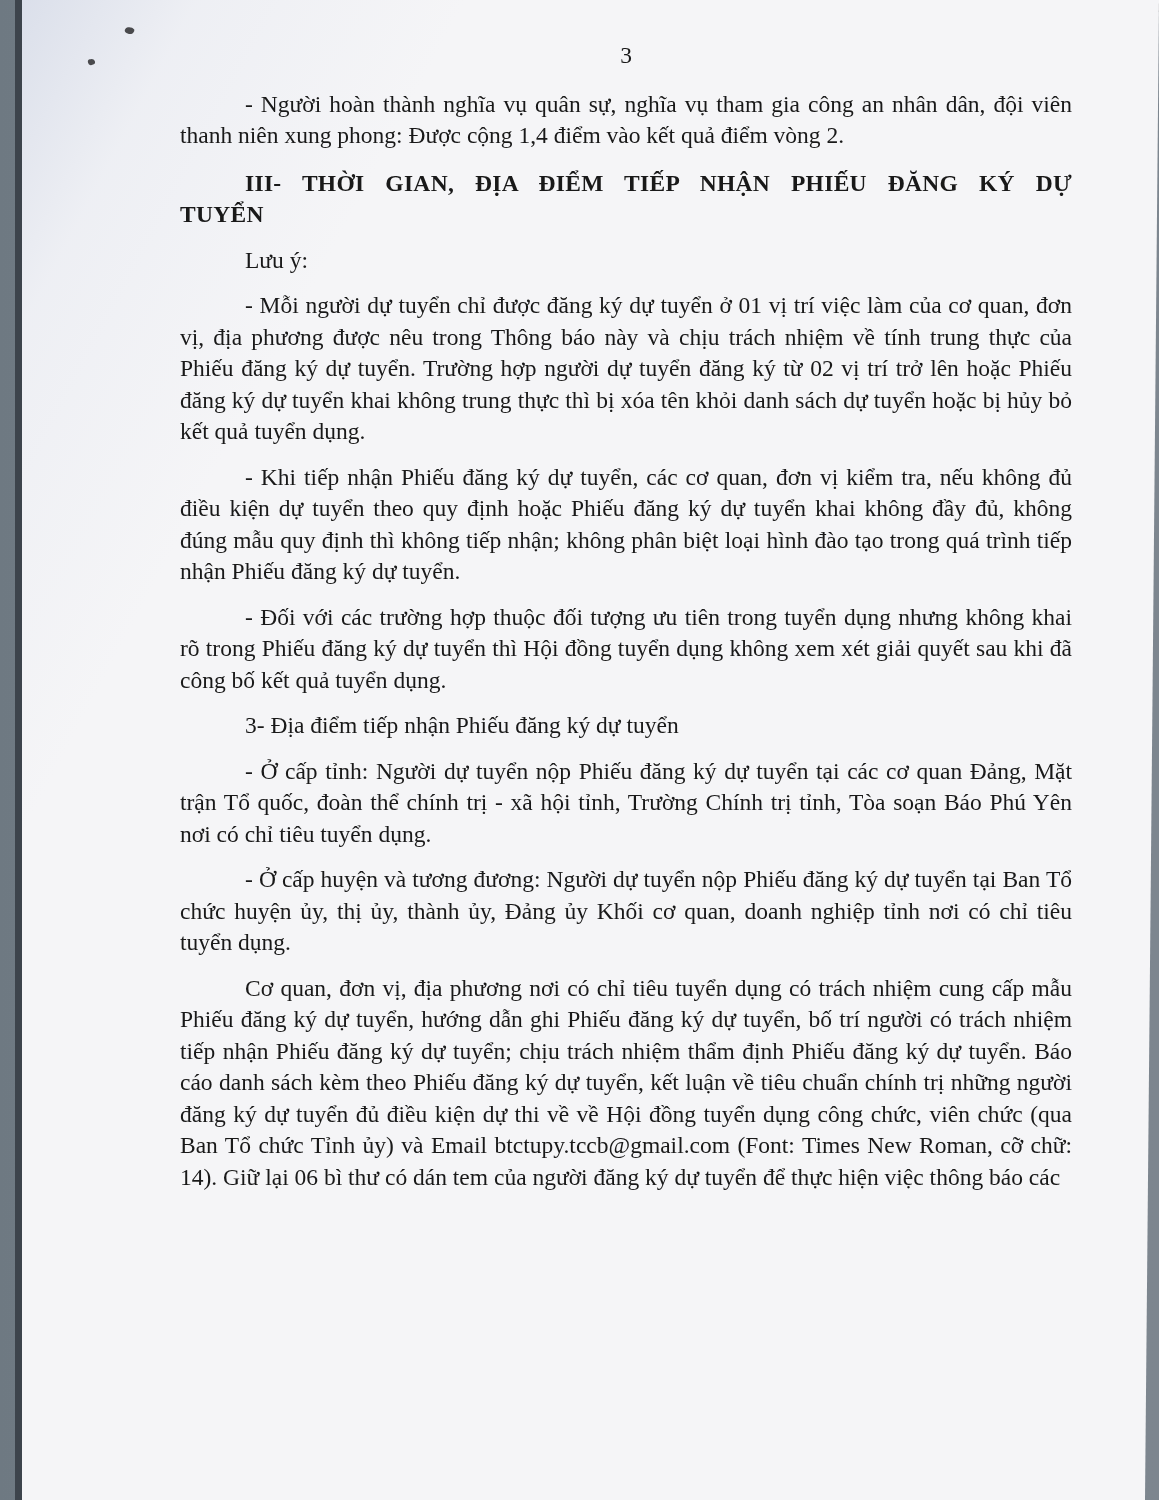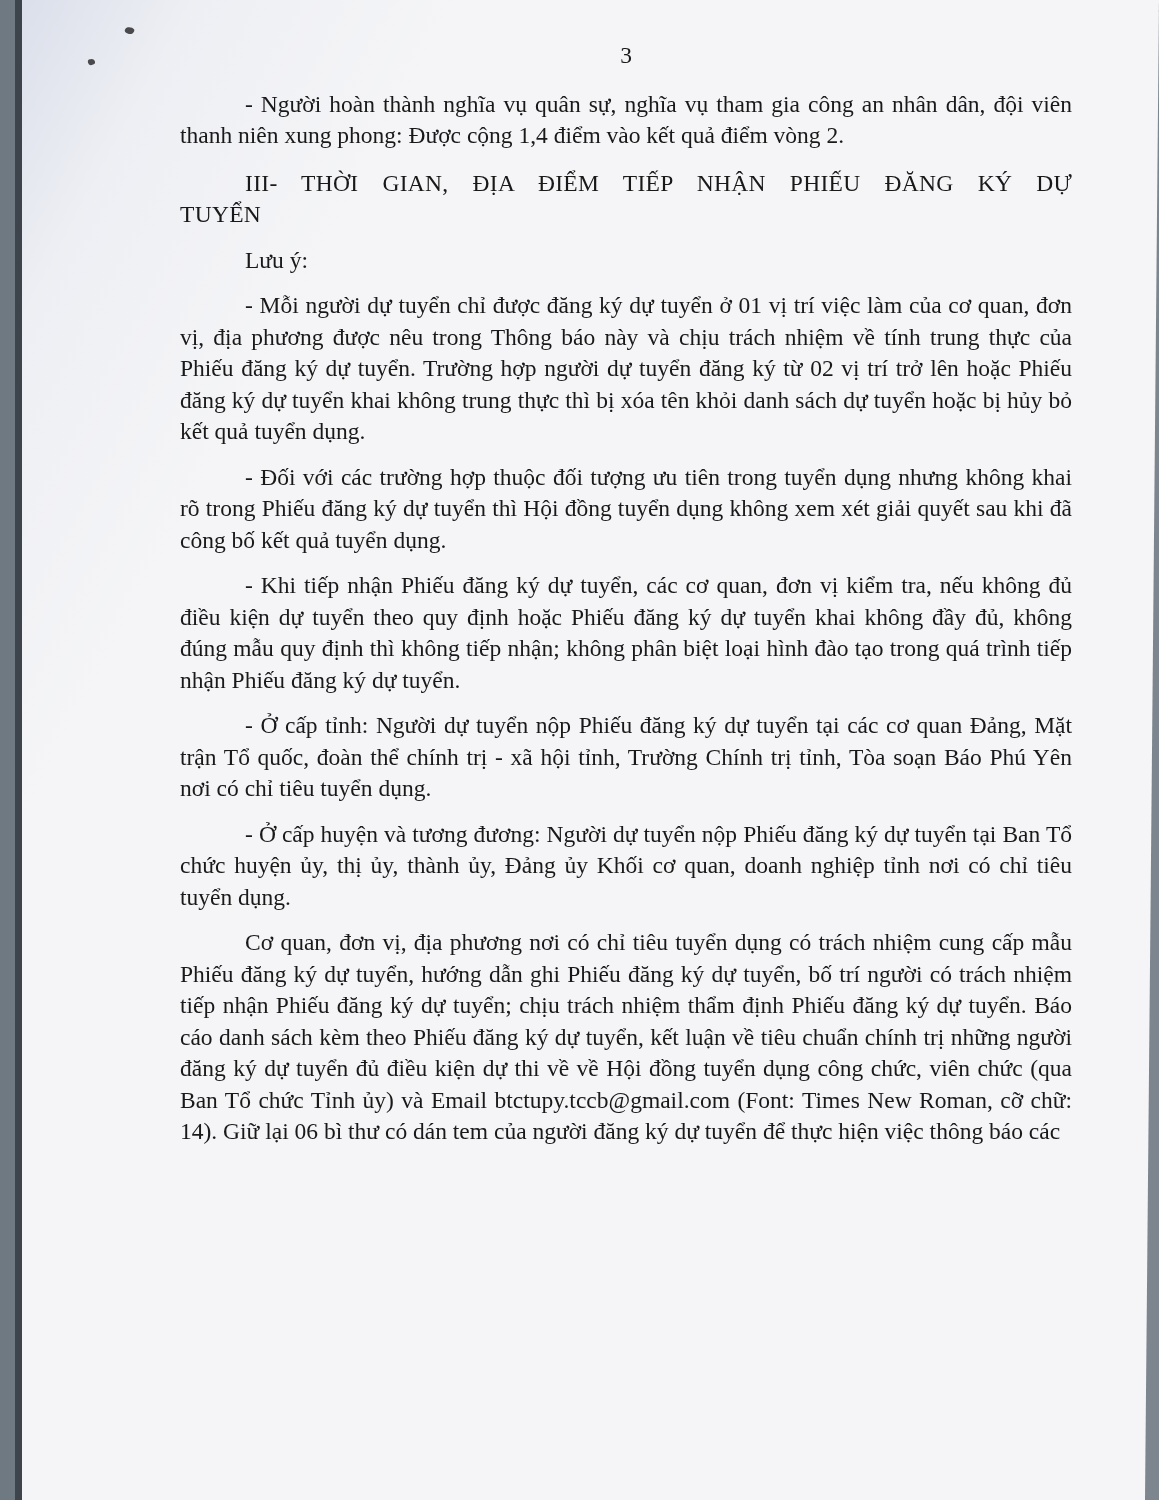--- a/index.html
+++ b/index.html
@@ -25,42 +25,43 @@
   .speck { position:absolute; background:#2e2e30; opacity:.85; }
   .speck.s1 { left:103px; top:27px; width:9px; height:7px; border-radius:70% 30% 60% 40%; transform:rotate(24deg); }
   .speck.s2 { left:66px; top:59px; width:7px; height:6px; border-radius:40% 60% 50% 50%; transform:rotate(-12deg); }
   
   .content {
     position:absolute; left:158px; top:40px; width:892px;
     color:var(--ink,#191919); font-size:23.5px; line-height:31.5px;
   }
   .page-number { text-align:center; margin:0 0 17px 0; }
   p.para { margin:0 0 14px 0; text-align:justify; text-indent:65px; }
-  p.style-heading { font-weight:400; word-spacing:12px; letter-spacing:0.3px; margin-top:16px; }
+  p.style-heading { font-weight:700; word-spacing:12px; letter-spacing:0.3px; margin-top:16px; }
   p.style-subheading { font-weight:400; }
 </style>
 </head>
 <body>
 
 <div class="screen">
   <div class="top-line"></div>
   <div class="corner-mark"></div>
 
   <div class="paper">
     <div class="speck s1"></div>
     <div class="speck s2"></div>
 
     <div class="content">
       <div class="page-number">3</div>
       <div>
           <p class="para style-body">- Người hoàn thành nghĩa vụ quân sự, nghĩa vụ tham gia công an nhân dân, đội viên thanh niên xung phong: Được cộng 1,4 điểm vào kết quả điểm vòng 2.</p>
           <p class="para style-heading">III- THỜI GIAN, ĐỊA ĐIỂM TIẾP NHẬN PHIẾU ĐĂNG KÝ DỰ TUYỂN</p>
           <p class="para style-subheading">Lưu ý:</p>
           <p class="para style-body">- Mỗi người dự tuyển chỉ được đăng ký dự tuyển ở 01 vị trí việc làm của cơ quan, đơn vị, địa phương được nêu trong Thông báo này và chịu trách nhiệm về tính trung thực của Phiếu đăng ký dự tuyển. Trường hợp người dự tuyển đăng ký từ 02 vị trí trở lên hoặc Phiếu đăng ký dự tuyển khai không trung thực thì bị xóa tên khỏi danh sách dự tuyển hoặc bị hủy bỏ kết quả tuyển dụng.</p>
+          <p class="para style-body">- Khi tiếp nhận Phiếu đăng ký dự tuyển, các cơ quan, đơn vị kiểm tra, nếu không đủ điều kiện dự tuyển theo quy định hoặc Phiếu đăng ký dự tuyển khai không đầy đủ, không đúng mẫu quy định thì không tiếp nhận; không phân biệt loại hình đào tạo trong quá trình tiếp nhận Phiếu đăng ký dự tuyển.</p>
           <p class="para style-body">- Đối với các trường hợp thuộc đối tượng ưu tiên trong tuyển dụng nhưng không khai rõ trong Phiếu đăng ký dự tuyển thì Hội đồng tuyển dụng không xem xét giải quyết sau khi đã công bố kết quả tuyển dụng.</p>
-          <p class="para style-body">- Khi tiếp nhận Phiếu đăng ký dự tuyển, các cơ quan, đơn vị kiểm tra, nếu không đủ điều kiện dự tuyển theo quy định hoặc Phiếu đăng ký dự tuyển khai không đầy đủ, không đúng mẫu quy định thì không tiếp nhận; không phân biệt loại hình đào tạo trong quá trình tiếp nhận Phiếu đăng ký dự tuyển.</p>
+          <p class="para style-subheading">3- Địa điểm tiếp nhận Phiếu đăng ký dự tuyển</p>
           <p class="para style-body">- Ở cấp tỉnh: Người dự tuyển nộp Phiếu đăng ký dự tuyển tại các cơ quan Đảng, Mặt trận Tổ quốc, đoàn thể chính trị - xã hội tỉnh, Trường Chính trị tỉnh, Tòa soạn Báo Phú Yên nơi có chỉ tiêu tuyển dụng.</p>
           <p class="para style-body">- Ở cấp huyện và tương đương: Người dự tuyển nộp Phiếu đăng ký dự tuyển tại Ban Tổ chức huyện ủy, thị ủy, thành ủy, Đảng ủy Khối cơ quan, doanh nghiệp tỉnh nơi có chỉ tiêu tuyển dụng.</p>
           <p class="para style-body">Cơ quan, đơn vị, địa phương nơi có chỉ tiêu tuyển dụng có trách nhiệm cung cấp mẫu Phiếu đăng ký dự tuyển, hướng dẫn ghi Phiếu đăng ký dự tuyển, bố trí người có trách nhiệm tiếp nhận Phiếu đăng ký dự tuyển; chịu trách nhiệm thẩm định Phiếu đăng ký dự tuyển. Báo cáo danh sách kèm theo Phiếu đăng ký dự tuyển, kết luận về tiêu chuẩn chính trị những người đăng ký dự tuyển đủ điều kiện dự thi về về Hội đồng tuyển dụng công chức, viên chức (qua Ban Tổ chức Tỉnh ủy) và Email btctupy.tccb@gmail.com (Font: Times New Roman, cỡ chữ: 14). Giữ lại 06 bì thư có dán tem của người đăng ký dự tuyển để thực hiện việc thông báo các</p>
         </div>
     </div>
   </div>
 </div>
 
 </body></html>

